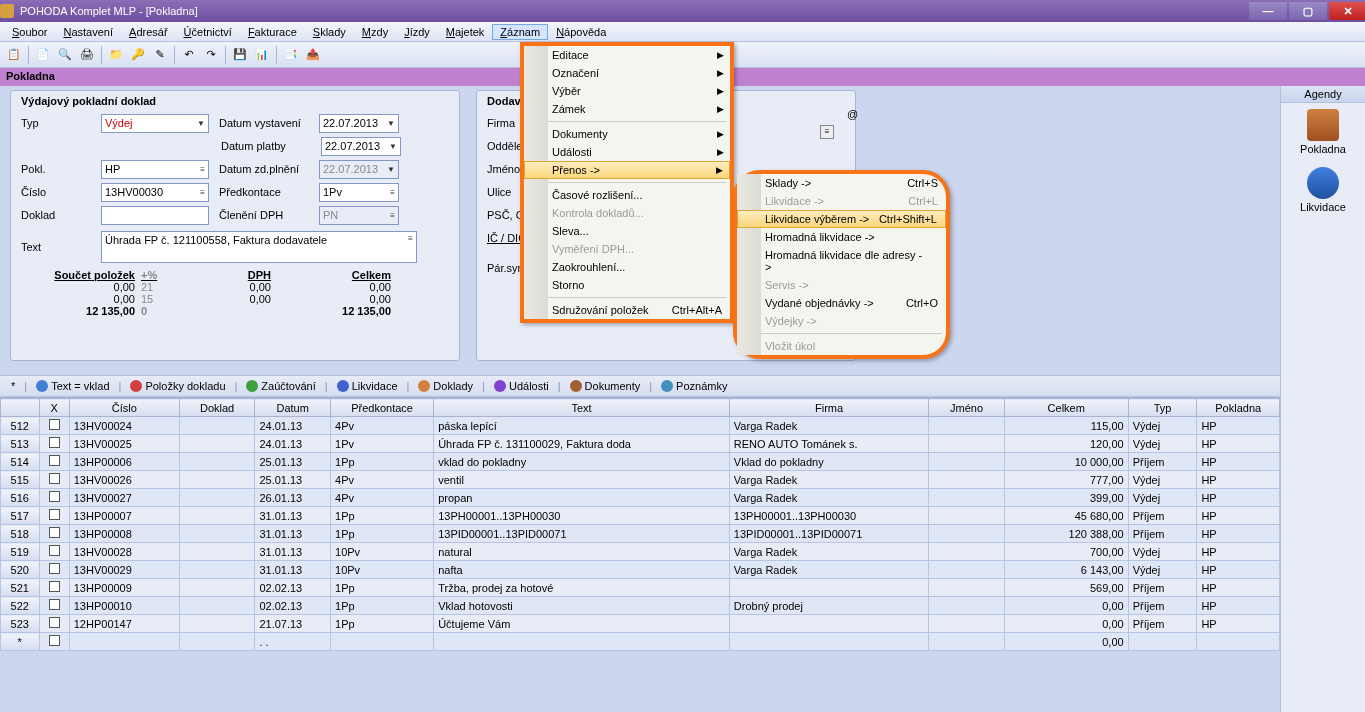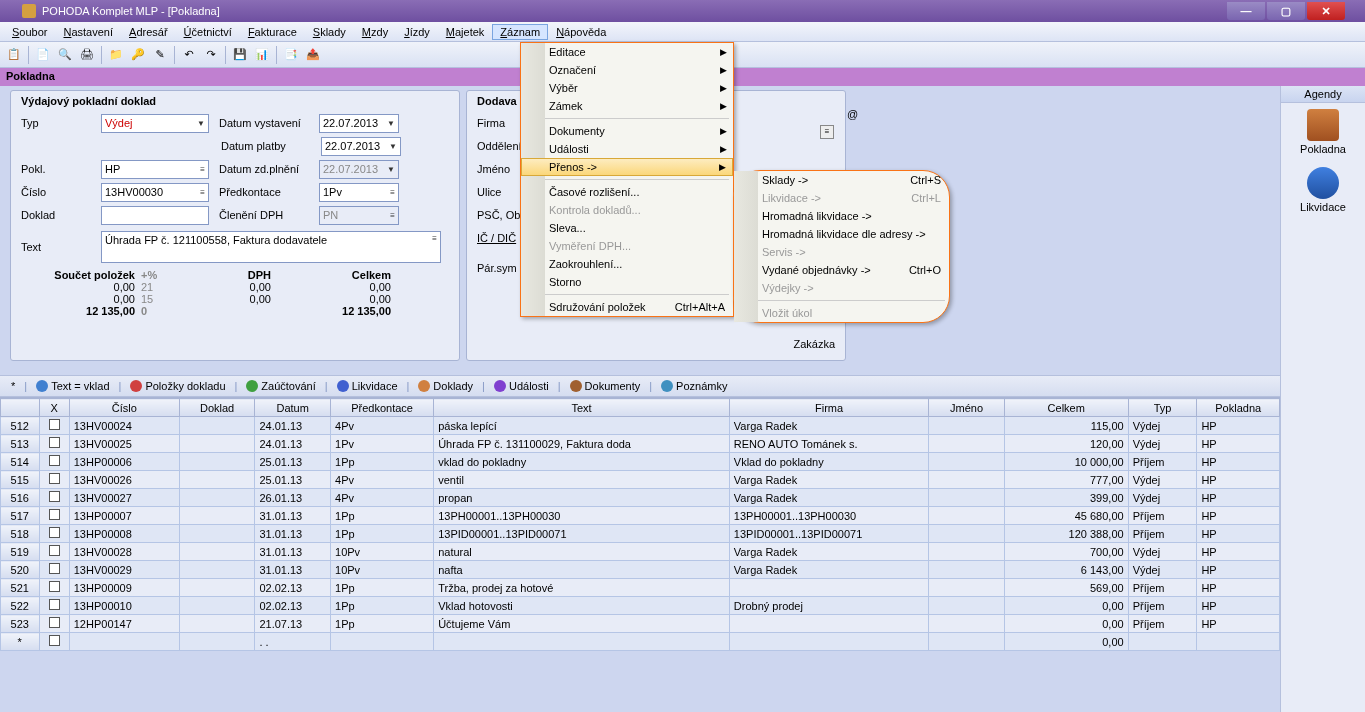--- a/index.html
+++ b/index.html
@@ -1,18 +1,18 @@
 <!DOCTYPE html>
 <html><head>
 <meta charset="utf-8">
 <style>
 * { box-sizing: border-box; margin: 0; padding: 0; font-family: Tahoma, sans-serif; font-size: 11px; }
 body { background: #cdd6ef; width: 1365px; height: 712px; overflow: hidden; position: relative; }
 
-.titlebar { height: 22px; background: linear-gradient(#8a6db5, #6e4fa0); color: #fff; display: flex; align-items: center; padding: 0 22px; justify-content: space-between; }
+.titlebar { height: 22px; background: linear-gradient(#8a6db5, #6e4fa0); color: #fff; display: flex; align-items: center; padding: 0 0; justify-content: space-between; }
 .titlebar .left { display: flex; align-items: center; gap: 6px; }
 .titlebar .icon { width: 14px; height: 14px; background: #d4a040; border-radius: 2px; }
 .winbtns { display: flex; gap: 2px; margin-right: -2px; }
 .winbtn { width: 38px; height: 18px; background: linear-gradient(#9a8bc5, #7a65b0); border-radius: 0 0 3px 3px; display: flex; align-items: center; justify-content: center; color: #fff; font-weight: bold; }
 .winbtn.close { background: linear-gradient(#e05050, #c02020); }
 
 .menubar { height: 20px; background: linear-gradient(#f3f5fb, #dde4f5); display: flex; align-items: center; padding: 0 4px; border-bottom: 1px solid #b5c0dd; }
 .menubar span { padding: 2px 8px; cursor: default; text-align: center; }
 .menubar span.active { background: #d5e5ff; border: 1px solid #7aa5e0; padding: 1px 7px; }
 .menubar span u { text-decoration: underline; }
@@ -23,38 +23,38 @@
 
 .agenda-title { height: 18px; background: #c080d0; color: #000; font-weight: bold; padding: 2px 6px; }
 
 .workspace { display: flex; height: 644px; }
 .main { flex: 1; display: flex; flex-direction: column; }
 .sidebar { width: 85px; background: #e8ecf7; border-left: 1px solid #b5c0dd; }
 .sidebar-title { background: linear-gradient(#dce4f5, #c8d4ef); text-align: center; padding: 2px; border-bottom: 1px solid #b5c0dd; }
 .sidebar-item { text-align: center; padding: 6px 2px; }
 .sidebar-item .ico { width: 32px; height: 32px; margin: 0 auto 2px; border-radius: 4px; }
 
-.form-area { display: flex; gap: 6px; padding: 4px 10px 4px 10px; background: #cdd6ef; }
+.form-area { display: flex; gap: 16px; padding: 4px 10px 4px 10px; background: #cdd6ef; }
 .fieldset { background: #e8ecf7; border: 1px solid #a8b4d4; border-radius: 3px; padding: 6px 10px 10px; }
 .fieldset.left { width: 450px; }
 .fieldset.right { width: 380px; }
 .fieldset-title { font-weight: bold; margin: -2px 0 6px 0; }
 .row { display: flex; align-items: center; margin-bottom: 3px; min-height: 20px; }
 .lbl { width: 80px; }
 .lbl2 { width: 100px; }
 .inp { background: #fff; border: 1px solid #8498c5; height: 19px; padding: 1px 3px; display: flex; align-items: center; justify-content: space-between; }
 .inp.w80 { width: 80px; }
 .inp.w110 { width: 108px; }
-.inp.w340 { width: 340px; }
+.inp.w340 { width: 316px; }
 .inp .dd { font-size: 8px; color: #333; }
 .red { color: #c00; }
 .disabled { color: #888; background: #e8ecf7; }
 
 .totals { margin-top: 6px; }
-.totals .hdr { display: flex; font-weight: bold; }
+.totals .hdr { display: flex; font-weight: bold; text-decoration: underline; }
 .totals .trow { display: flex; }
 .totals .c1 { width: 120px; text-align: right; padding-right: 6px; }
 .totals .c2 { width: 40px; text-align: left; color: #888; }
 .totals .c3 { width: 90px; text-align: right; }
 .totals .c4 { width: 120px; text-align: right; }
 .zak { text-align: right; margin-top: 4px; }
 
 .tabbar { height: 22px; background: linear-gradient(#e8ecf7, #d5ddf0); border-top: 1px solid #b5c0dd; border-bottom: 1px solid #b5c0dd; display: flex; align-items: center; padding: 0 4px; gap: 2px; margin-top: 10px; }
 .tab { padding: 2px 6px; border: 1px solid transparent; display: flex; align-items: center; gap: 3px; }
 .tabsep { color: #8498c5; }
@@ -63,21 +63,21 @@
 table.grid { width: 100%; border-collapse: collapse; background: #dfe6f5; table-layout: fixed; }
 table.grid th { background: linear-gradient(#f0f3fa, #d5ddf0); border: 1px solid #a8b4d4; padding: 2px 4px; font-weight: normal; height: 18px; }
 table.grid td { border: 1px solid #b5c5e5; padding: 2px 4px; height: 18px; white-space: nowrap; overflow: hidden; }
 table.grid tr.even td { background: #e8ecf7; }
 table.grid tr.odd td { background: #dfe6f5; }
 .grid-wrap { flex: 1; overflow: auto; border-top: 1px solid #a8b4d4; }
 .num { text-align: right; }
 .cbx { width: 11px; height: 11px; border: 1px solid #555; display: inline-block; background: #fff; }
 
 
-.menu { position: absolute; background: #f5f5f0; border: 1px solid #f97316; box-shadow: 2px 2px 4px rgba(0,0,0,0.3); z-index: 100; }
+.menu { position: absolute; background: #f5f5f0; border: 4px solid #f97316; box-shadow: 2px 2px 4px rgba(0,0,0,0.3); z-index: 100; }
 .menu .mrow { display: flex; align-items: center; padding: 3px 22px 3px 28px; position: relative; min-width: 160px; }
 .menu .mrow.hi { background: linear-gradient(#fdecc0, #fbd77a); border: 1px solid #d8a838; padding: 2px 21px 2px 27px; }
 .menu .mrow.dis { color: #999; }
 .menu .mrow .arrow { position: absolute; right: 6px; font-size: 9px; }
 .menu .mrow .shortcut { position: absolute; right: 8px; }
 .menu .msep { height: 1px; background: #ccc; margin: 3px 4px; }
 .menu .iconstrip { position: absolute; left: 0; top: 0; bottom: 0; width: 24px; background: linear-gradient(to right, #e8e8e0, #dcdcd4); }
 
 #menu1 { left: 520px; top: 42px; width: 214px; }
 #menu2 { left: 733px; top: 170px; width: 217px; border-radius: 27px; }
@@ -599,20 +599,24 @@
   <div class="iconstrip"></div>
   <div id="m2a">
       <div class="mrow">
         <span>Sklady -&gt;</span>
         <span class="shortcut">Ctrl+S</span>
       </div>
       <div class="mrow dis">
         <span>Likvidace -&gt;</span>
         <span class="shortcut">Ctrl+L</span>
       </div>
+      <div class="mrow hi">
+        <span>Likvidace výběrem -&gt;</span>
+        <span class="shortcut">Ctrl+Shift+L</span>
+      </div>
       <div class="mrow">
         <span>Hromadná likvidace -&gt;</span>
       </div>
       <div class="mrow">
         <span>Hromadná likvidace dle adresy -&gt;</span>
       </div>
       <div class="mrow dis">
         <span>Servis -&gt;</span>
       </div>
       <div class="mrow">

